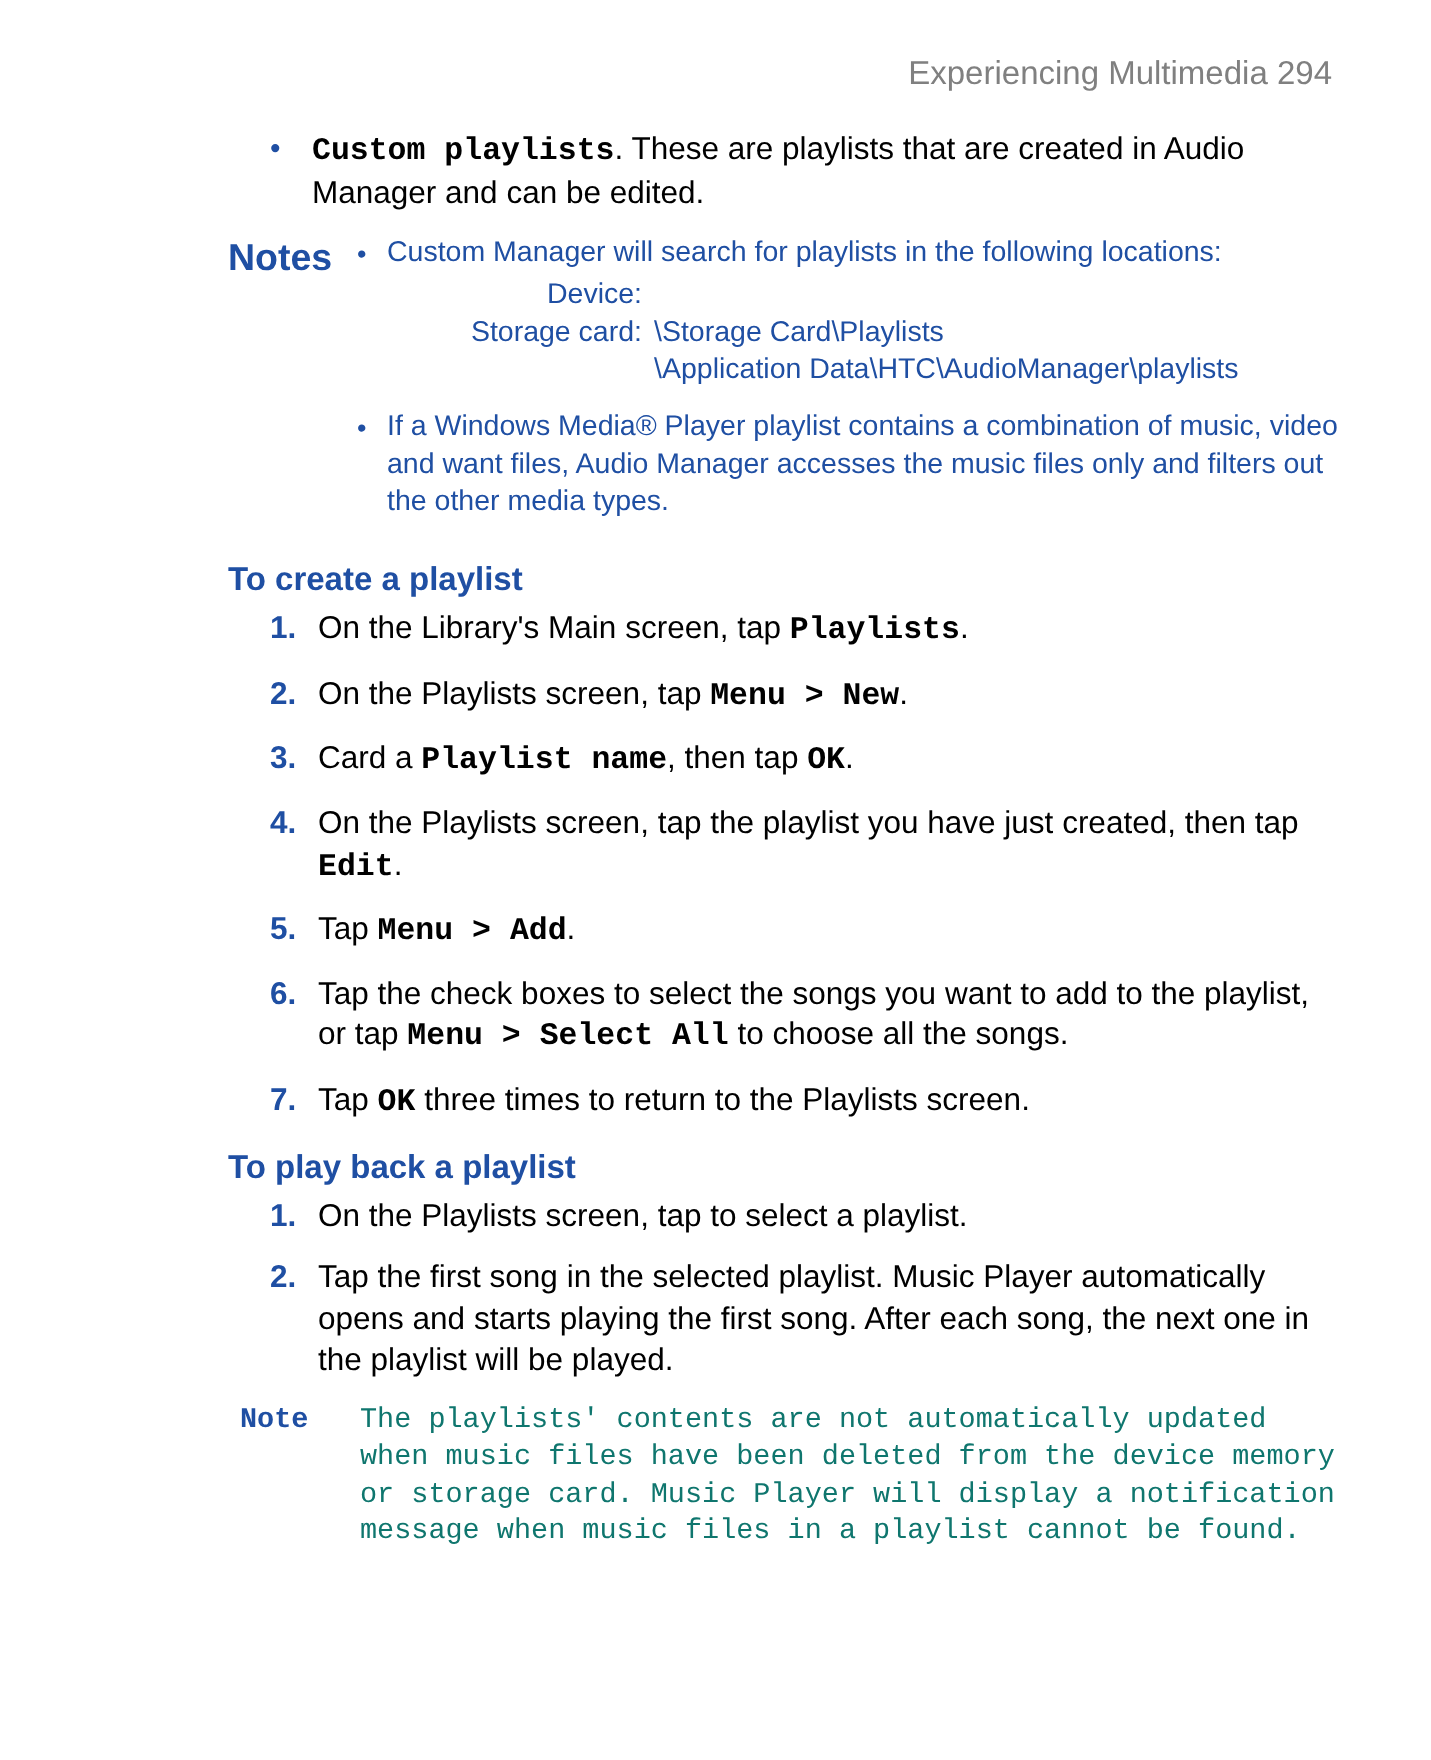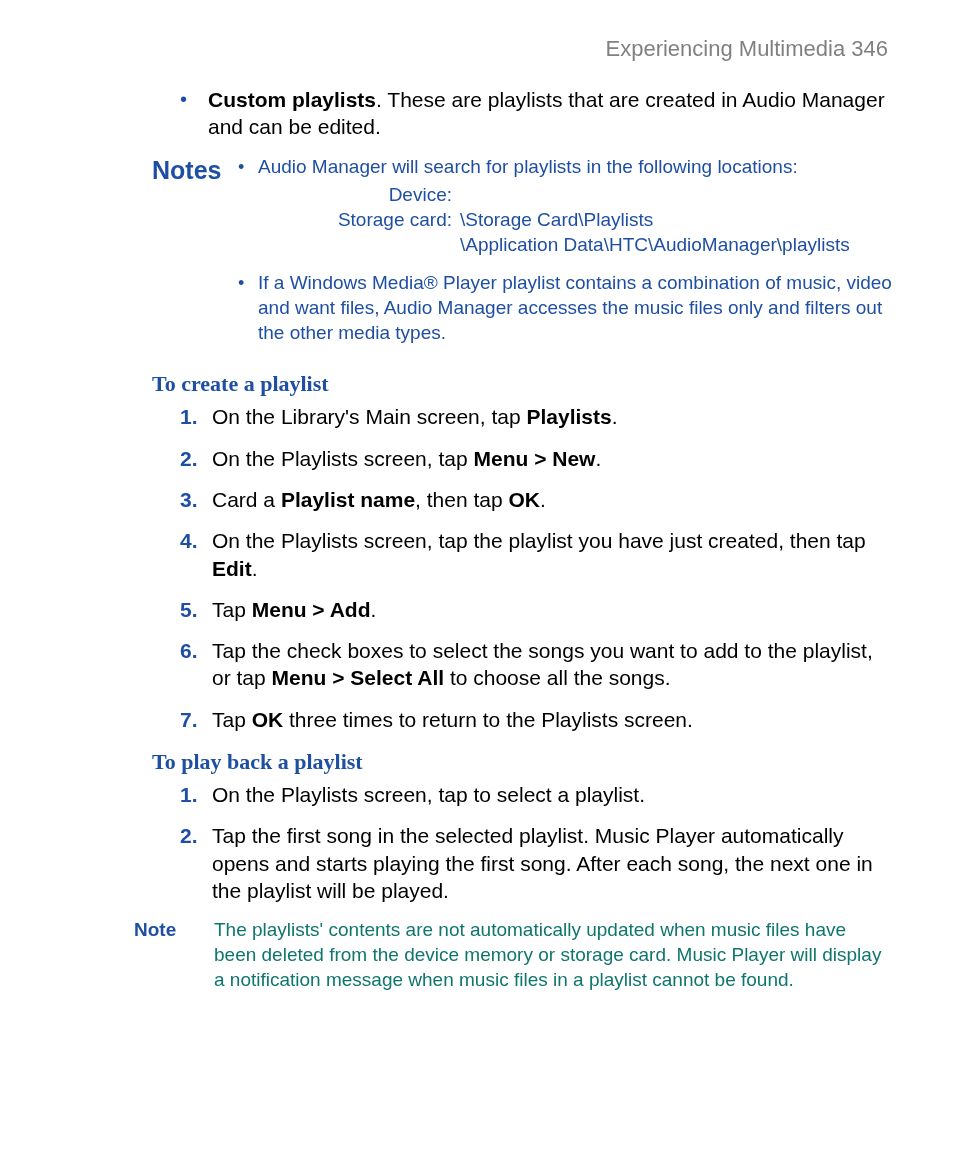--- a/index.html
+++ b/index.html
@@ -21,21 +21,20 @@
     font-size: 22px;
     margin-bottom: 24px;
     padding-right: 4px;
   }
   .body-text { font-size: 21px; line-height: 1.3; }
   .heading-blue {
     color: #1f4fa3;
     font-weight: 700;
     font-size: 22px;
     margin: 16px 0 6px 90px;
-    font-family: Liberation Serif, serif;
   }
 
   
   .top-bullet {
     display: flex;
     margin-left: 118px;
     margin-bottom: 14px;
   }
   .top-bullet .dot {
     color: #1f4fa3;
@@ -76,21 +75,21 @@
     flex: 1;
     color: #1f4fa3;
     font-size: 19px;
     line-height: 1.3;
   }
   .loc-table {
     margin-left: 48px;
     margin-top: 4px;
     margin-bottom: 4px;
   }
-  .loc-row { display: flex; margin-left: 24px; }
+  .loc-row { display: flex; }
   .loc-key {
     width: 122px;
     flex: 0 0 122px;
     text-align: right;
     padding-right: 8px;
   }
   .loc-val { flex: 1; }
 
   
   .num-list {
@@ -107,61 +106,62 @@
     color: #1f4fa3;
     font-weight: 700;
     width: 32px;
     flex: 0 0 32px;
   }
   .num-item .itxt { flex: 1; }
 
   
   .note-single {
     display: flex;
-    margin-left: 72px;
+    margin-left: 98px;
     margin-top: 6px;
+    font-family: Liberation Mono, monospace;
   }
   .note-single .lab {
     color: #1f4fa3;
     font-weight: 700;
     font-size: 19px;
     width: 80px;
     flex: 0 0 80px;
     padding-top: 1px;
   }
   .note-single .ntxt {
     flex: 1;
     color: #0f766e;
     font-size: 19px;
     line-height: 1.3;
   }
 
-  b { font-weight: 700; }
+  b { font-weight: 700; font-family: Liberation Mono, monospace; }
 </style>
 </head>
 <body>
 
 <div class="page">
 
-  <div class="running-head">Experiencing Multimedia  346</div>
+  <div class="running-head">Experiencing Multimedia  294</div>
 
   <div class="top-bullet body-text">
     <div class="dot">•</div>
     <div class="txt">
       <b>Custom playlists</b><span>. These are playlists that are created in Audio Manager and can be edited.</span>
     </div>
   </div>
 
   <div class="notes-block">
     <div class="notes-label">Notes</div>
     <div class="notes-body">
       <div class="note-bullet">
         <div class="dot">•</div>
         <div class="ntxt">
-          <span>Audio Manager will search for playlists in the following locations:</span>
+          <span>Custom Manager will search for playlists in the following locations:</span>
           <div class="loc-table">
             <div class="loc-row">
               <div class="loc-key">Device:</div>
             </div>
             <div class="loc-row">
               <div class="loc-key">Storage card:</div>
               <div class="loc-val">\Storage Card\Playlists</div>
             </div>
             <div class="loc-row">
               <div class="loc-key"></div>

